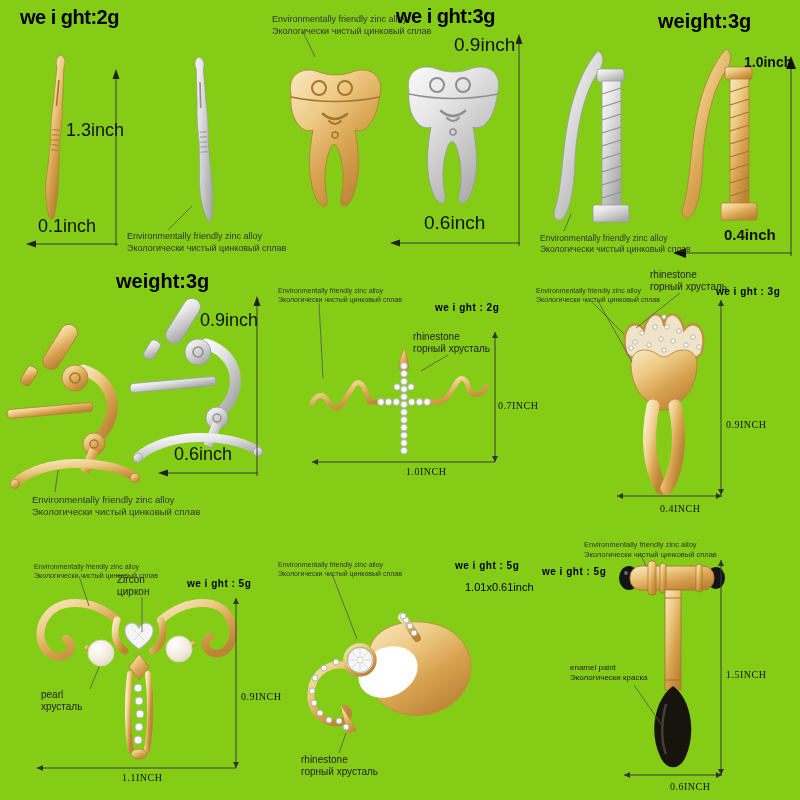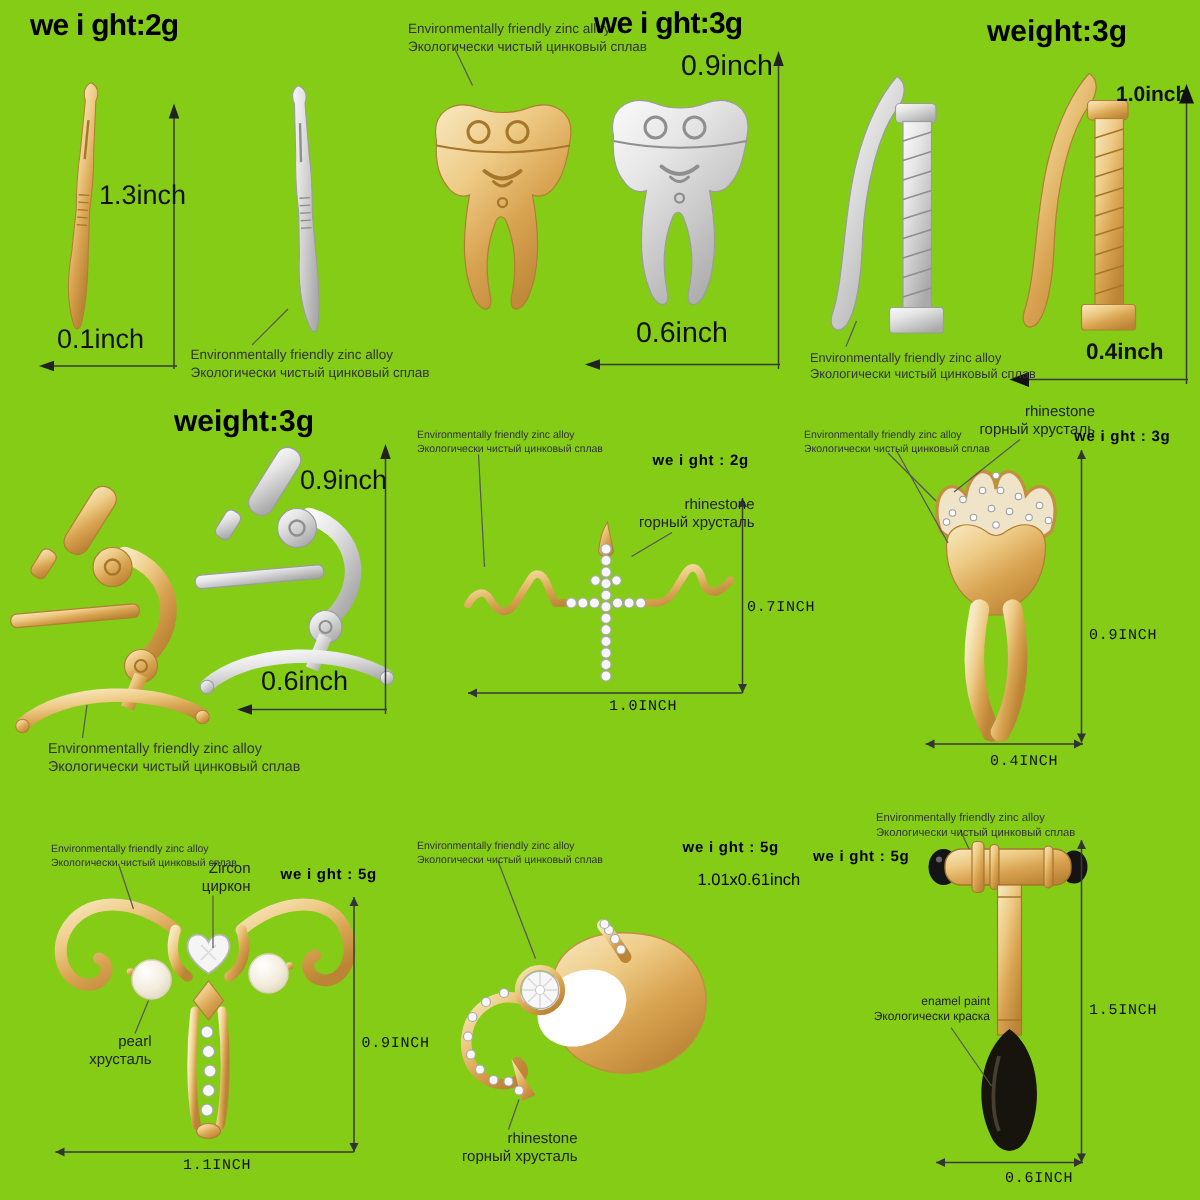--- a/index.html
+++ b/index.html
@@ -6,24 +6,24 @@
   #sheet{position:relative;width:800px;height:800px;background:#84cc16;overflow:hidden;
          font-family:"Liberation Sans",sans-serif}
   .panel{position:absolute}
   .panel svg{position:absolute;left:0;top:0;display:block}
   .t{position:absolute;white-space:nowrap;color:#000}
   .title1{font-weight:700;font-size:20px;letter-spacing:-0.5px}
   .title2{font-weight:700;font-size:10px;letter-spacing:0.5px}
   .dim18{font-size:18px;color:#111}
   .dim19{font-size:19px;color:#111}
   .dimb{font-weight:700;font-size:14px;color:#111}
-  .dimmono{font-family:Liberation Mono, monospace;font-size:10px;color:#111;letter-spacing:0.5px}
+  .dimmono{font-family:Liberation Serif, serif;font-size:10px;color:#111;letter-spacing:0.5px}
   .note{color:#333;line-height:1.3}
   .note span{display:block;white-space:nowrap}
-  .lbl{color:#222;text-align:right;line-height:1.2}
+  .lbl{color:#222;text-align:left;line-height:1.2}
   .lbl span{display:block;white-space:nowrap}
   line{stroke:#3a3a3a;stroke-width:1}
   .leader{stroke:#555;stroke-width:0.8;fill:none}
 </style>
 </head>
 <body>
 
 <div id="sheet">
 
 <svg width="0" height="0" style="position:absolute" aria-hidden="true">

